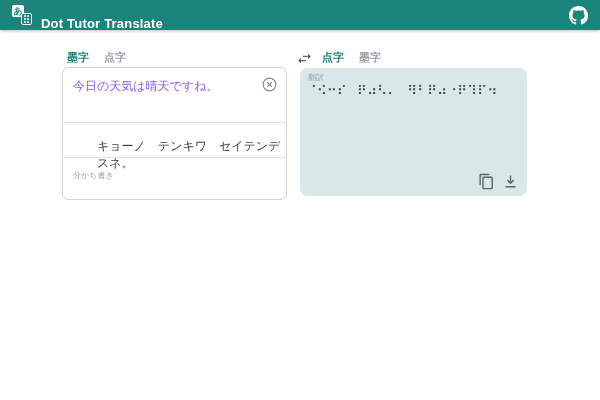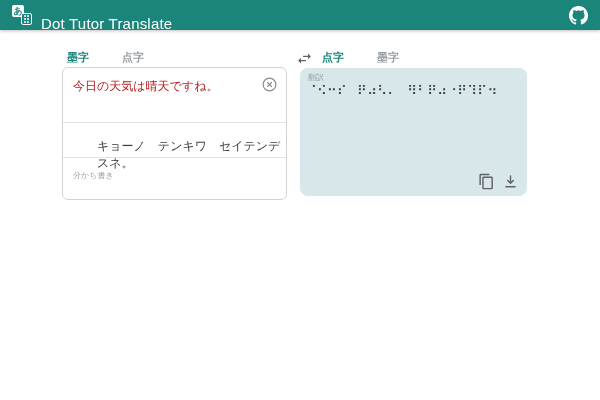--- a/index.html
+++ b/index.html
@@ -13,42 +13,42 @@
     box-shadow:0 1px 3px rgba(0,0,0,.25); }
   .logo { width:20px; height:20px; position:relative; flex:0 0 auto; }
   .logo .back-sq { position:absolute; left:0; top:0; width:12px; height:12px;
     background:#ffffff; border-radius:2px; color:#1B857B; font-size:9px;
     line-height:12px; text-align:center; font-weight:bold; }
   .logo .front-sq { position:absolute; right:0; bottom:0; width:11px; height:12px;
     border:1px solid #fff; border-radius:2px; background:#1B857B;
     display:grid; grid-template-columns:1fr 1fr; padding:1px 2px; }
   .logo .front-sq i { width:2px; height:2px; background:#fff; border-radius:50%;
     margin:auto; }
-  .title { color:#fff; font-size:15px; font-weight:400; margin-left:9px;
+  .title { color:#fff; font-size:13px; font-weight:700; margin-left:9px;
     letter-spacing:.2px;margin-top:16px; }
   .gh { margin-left:auto; width:19px; height:19px; display:block; cursor:pointer;
     background:none; border:none; }
 
   
-  .tabs { position:absolute; display:flex; gap:29px;align-items:center; }
+  .tabs { position:absolute; display:flex; gap:11px;align-items:center; }
   .tabs-left { left:65px; top:50px; }
   .tabs-right { left:320px; top:50px; }
   .tab { font-size:11px; font-weight:700; color:#9aa0a6; padding:0 2px 4px 2px;
     cursor:pointer; border-bottom:2px solid transparent; }
   .tab.active { color:#1B857B; border-bottom:2px solid #1B857B; }
 
   
   .swap-btn { position:absolute; left:295px; top:50px; width:18px; height:18px;
     background:none; border:none; cursor:pointer; padding:0; }
 
   
   .card-left { position:absolute; left:62px; top:67px; width:225px; height:133px;
     background:#fff; border:1px solid #d3d3d3; border-radius:6px; }
   .input-text { position:absolute; left:10px; top:10px; width:180px;
-    font-size:12px; color:#b91c1c; line-height:16px; outline:none; }
+    font-size:12px; color:#8b5cf6; line-height:16px; outline:none; }
   .clear-btn { position:absolute; right:8px; top:8px; width:17px; height:17px;
     background:none; border:none; padding:0; cursor:pointer; }
   .divider { position:absolute; left:0; width:100%; border-top:1px solid #e3e3e3; }
   .div1 { top:54px; }
   .div2 { top:89px; }
   .wk-label { position:absolute; left:10px; top:58px; font-size:8px;
     color:#9aa0a6;margin-top:44px; }
   .wk-text { position:absolute; left:10px; top:70px; font-size:12px;
     color:#3c4043; font-weight:500;margin-left:24px; }
 

